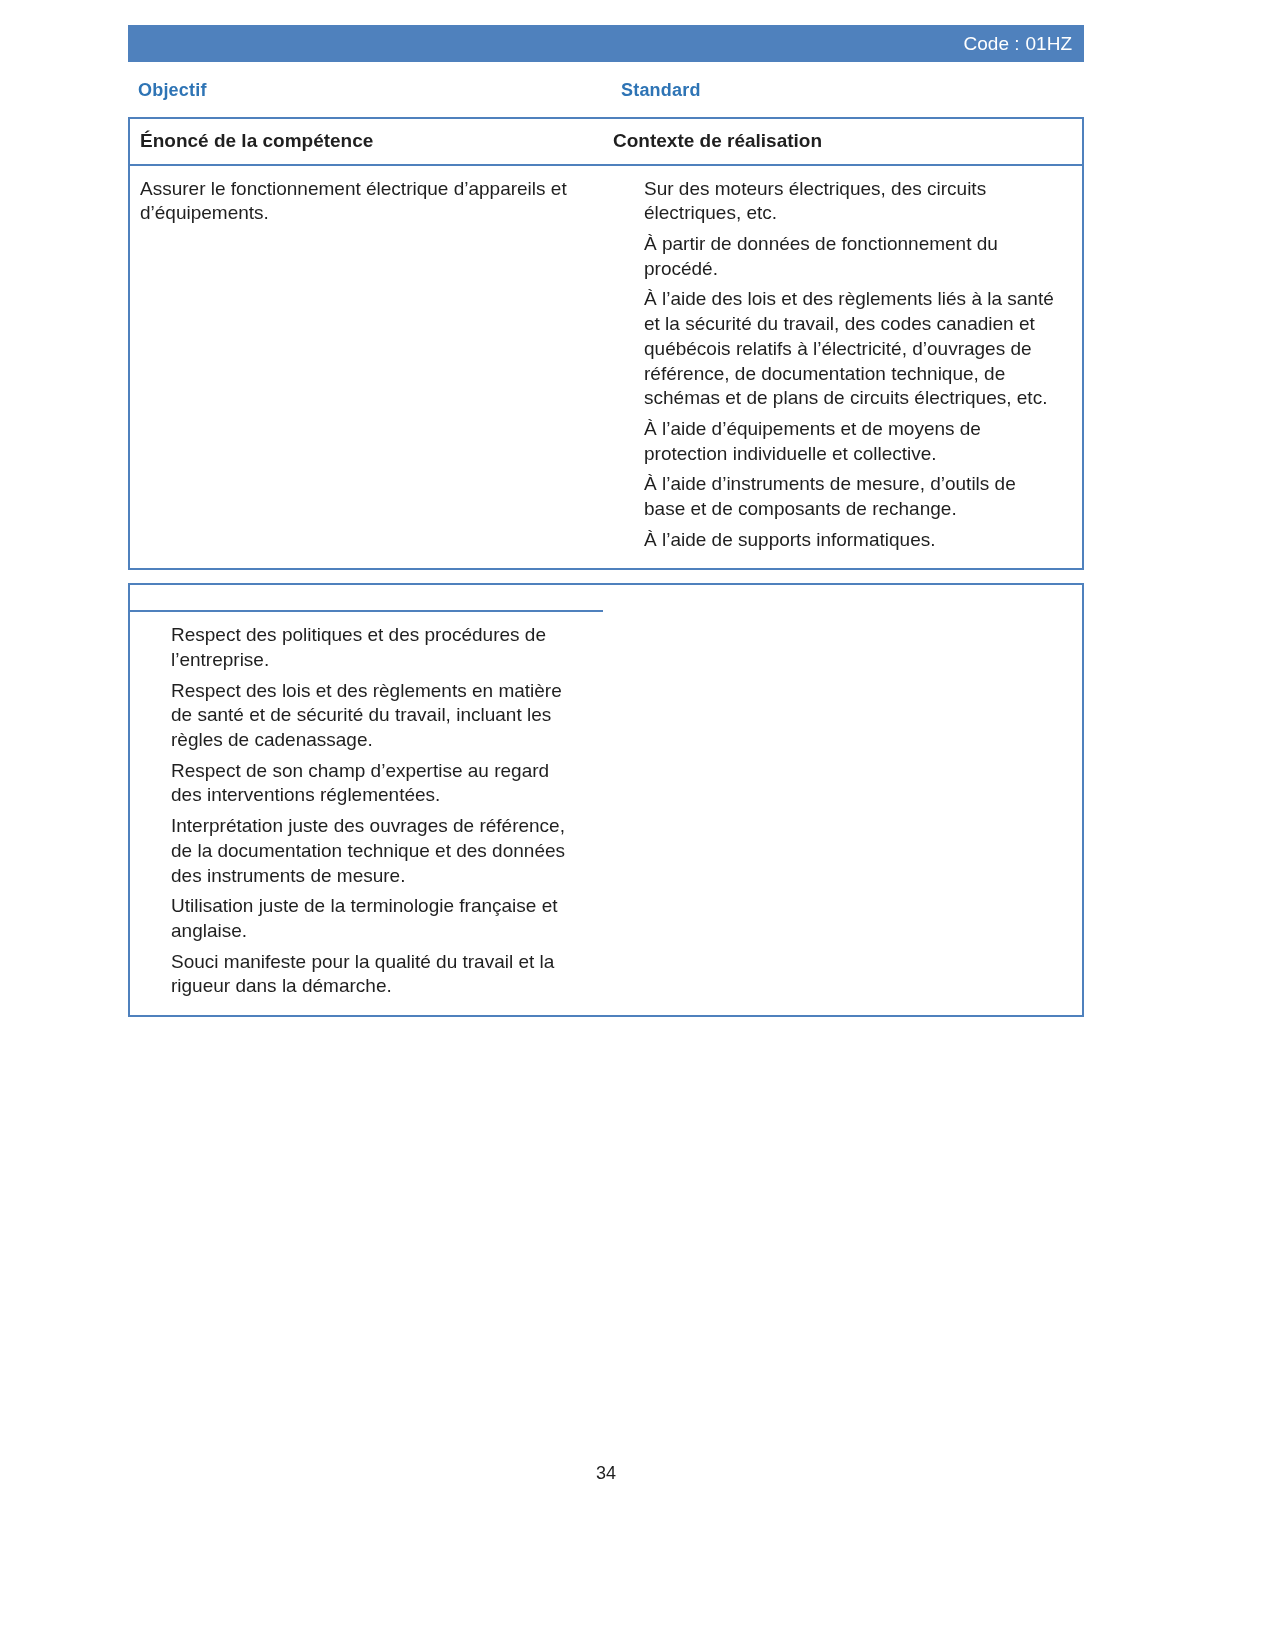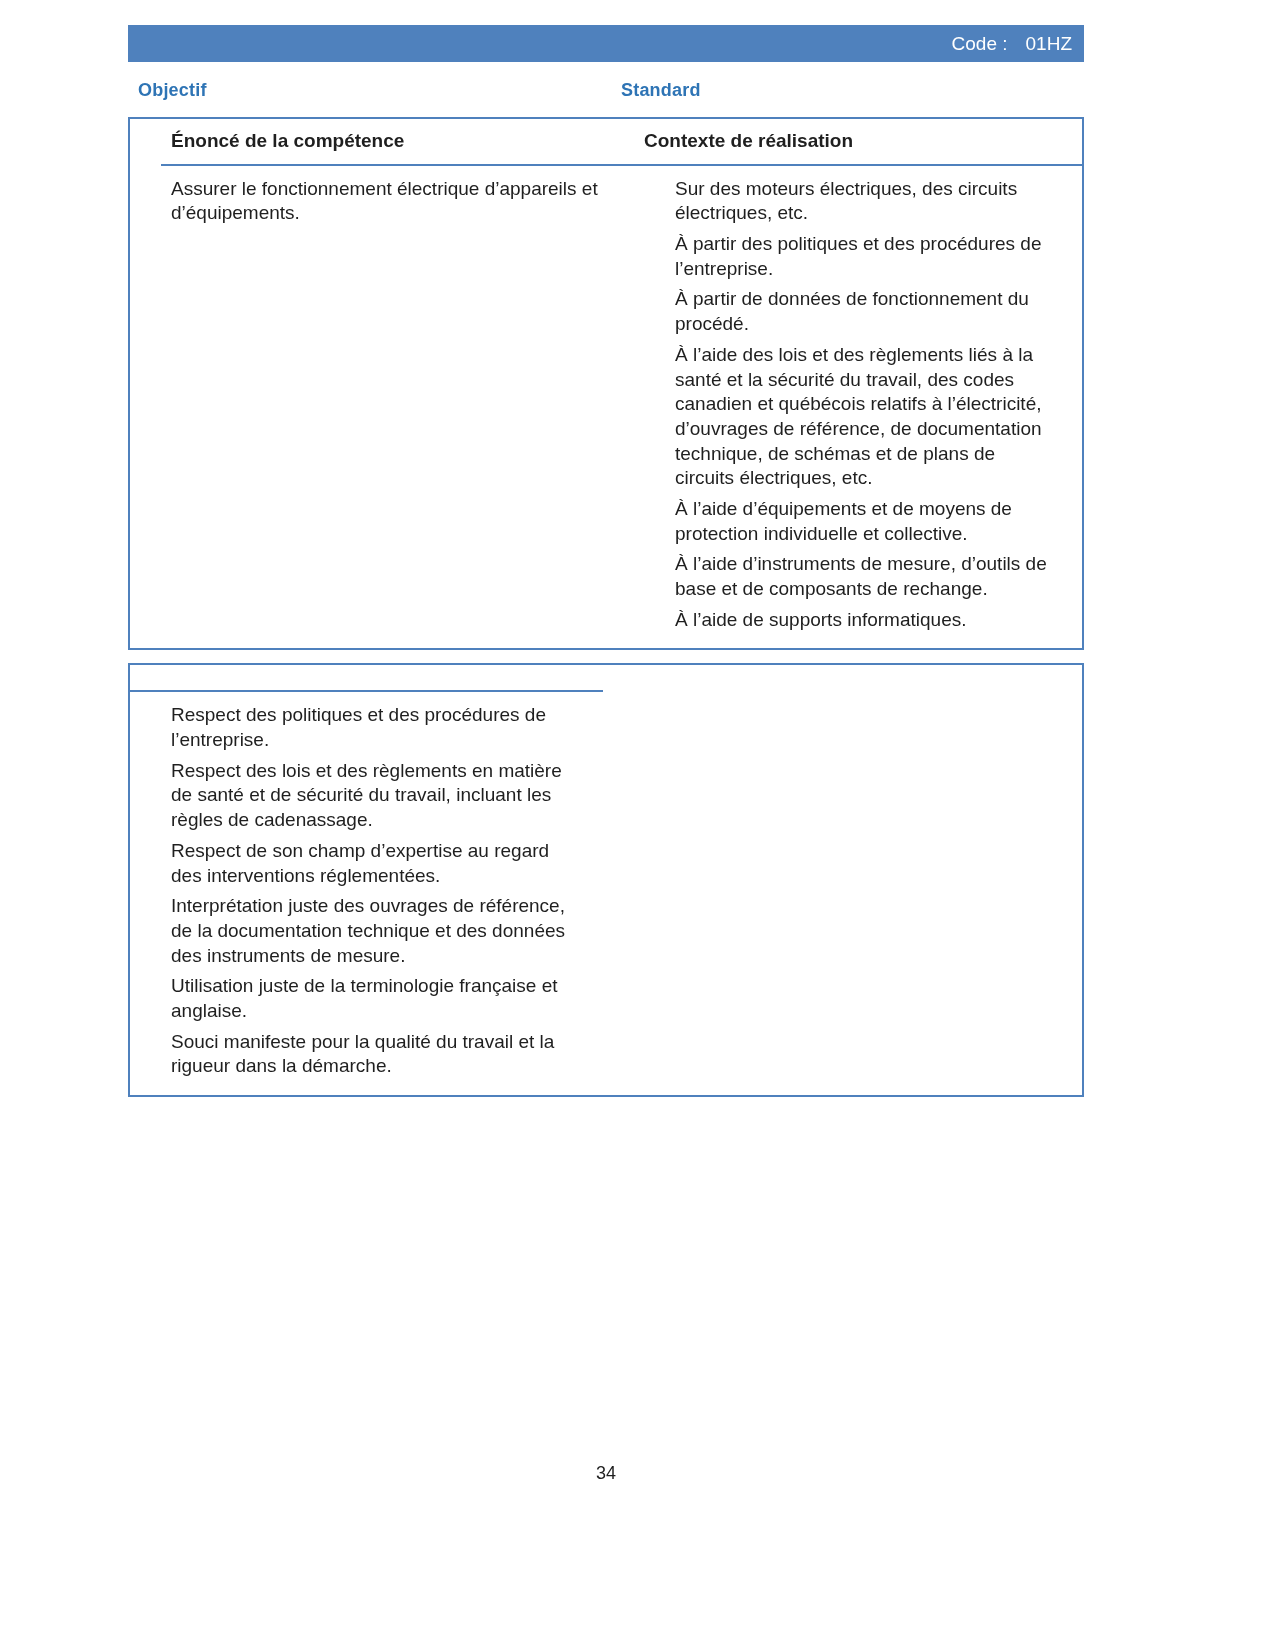--- a/index.html
+++ b/index.html
@@ -6,29 +6,29 @@
   html,body { background:#ffffff; }
   .page {
     position:relative; width:1275px; height:1650px; background:#ffffff;
     font-family:"Liberation Sans", sans-serif; color:#1f1f1f; overflow:hidden;
   }
   .content { position:absolute; left:128px; top:0; width:956px; }
   .doc-header { margin-top:68px; font-size:18px; color:#2e74b5; }
   .code-bar {
     margin-top:25px; height:37px; background:#4f81bd; color:#ffffff;
     display:flex; align-items:center; justify-content:flex-end;
-    padding-right:12px; font-size:19px; gap:18px;
+    padding-right:12px; font-size:19px; gap:6px;
   }
   .headings { display:grid; grid-template-columns:483px 1fr; margin-top:18px; }
   .headings .h { font-size:18px; font-weight:bold; color:#2e74b5; padding-left:10px; letter-spacing:0.2px; }
   .tbl {
     border:2px solid #4f81bd; display:grid; grid-template-columns:473px 1fr;
     font-size:19px; line-height:1.3; background:#ffffff;
   }
-  .tbl-1 { margin-top:16px;padding-left:31px; }
+  .tbl-1 { margin-top:16px; }
   .tbl-2 { margin-top:13px; }
   .cell { padding:9px 10px; }
   .cell.right { padding-right:26px; }
   .cell.head { font-weight:bold; border-bottom:2px solid #4f81bd; padding-top:10px; padding-bottom:10px; }
   .cell.body { padding-top:11px; padding-bottom:16px; }
   .bullet-item { display:flex; margin-bottom:6px;justify-content:flex-end; }
   .bullet-item:last-child { margin-bottom:0; }
   .bullet-marker { flex:0 0 31px; padding-top:8px; padding-left:4px; }
   .bullet-dot { width:7px; height:7px; border-radius:50%; background:#4f81bd; }
   .bullet-text { flex:1; }
@@ -57,24 +57,20 @@
       <div class="cell head left">Énoncé de la compétence</div>
       <div class="cell head right">Contexte de réalisation</div>
       <div class="cell body left">Assurer le fonctionnement électrique d’appareils et d’équipements.</div>
       <div class="cell body right">
 
           <div class="bullet-item">
             <span class="bullet-marker"><span class="bullet-dot"></span></span>
             <span class="bullet-text">Sur des moteurs électriques, des circuits électriques, etc.</span>
           </div>
 
-          <div class="bullet-item">
-            <span class="bullet-marker"><span class="bullet-dot"></span></span>
-            <span class="bullet-text">À partir des politiques et des procédures de l’entreprise.</span>
-          </div>
 
           <div class="bullet-item">
             <span class="bullet-marker"><span class="bullet-dot"></span></span>
             <span class="bullet-text">À partir de données de fonctionnement du procédé.</span>
           </div>
 
           <div class="bullet-item">
             <span class="bullet-marker"><span class="bullet-dot"></span></span>
             <span class="bullet-text">À l’aide des lois et des règlements liés à la santé et la sécurité du travail, des codes canadien et québécois relatifs à l’électricité, d’ouvrages de référence, de documentation technique, de schémas et de plans de circuits électriques, etc.</span>
           </div>

